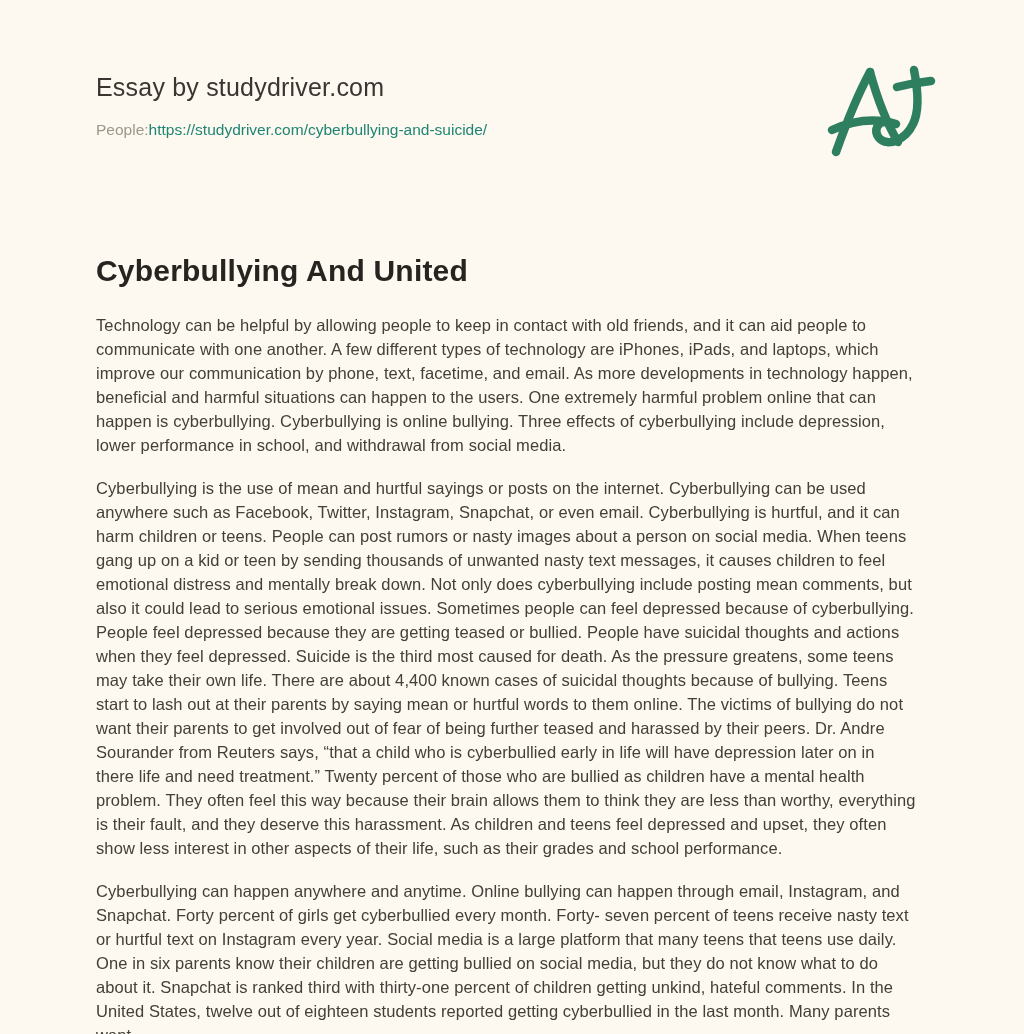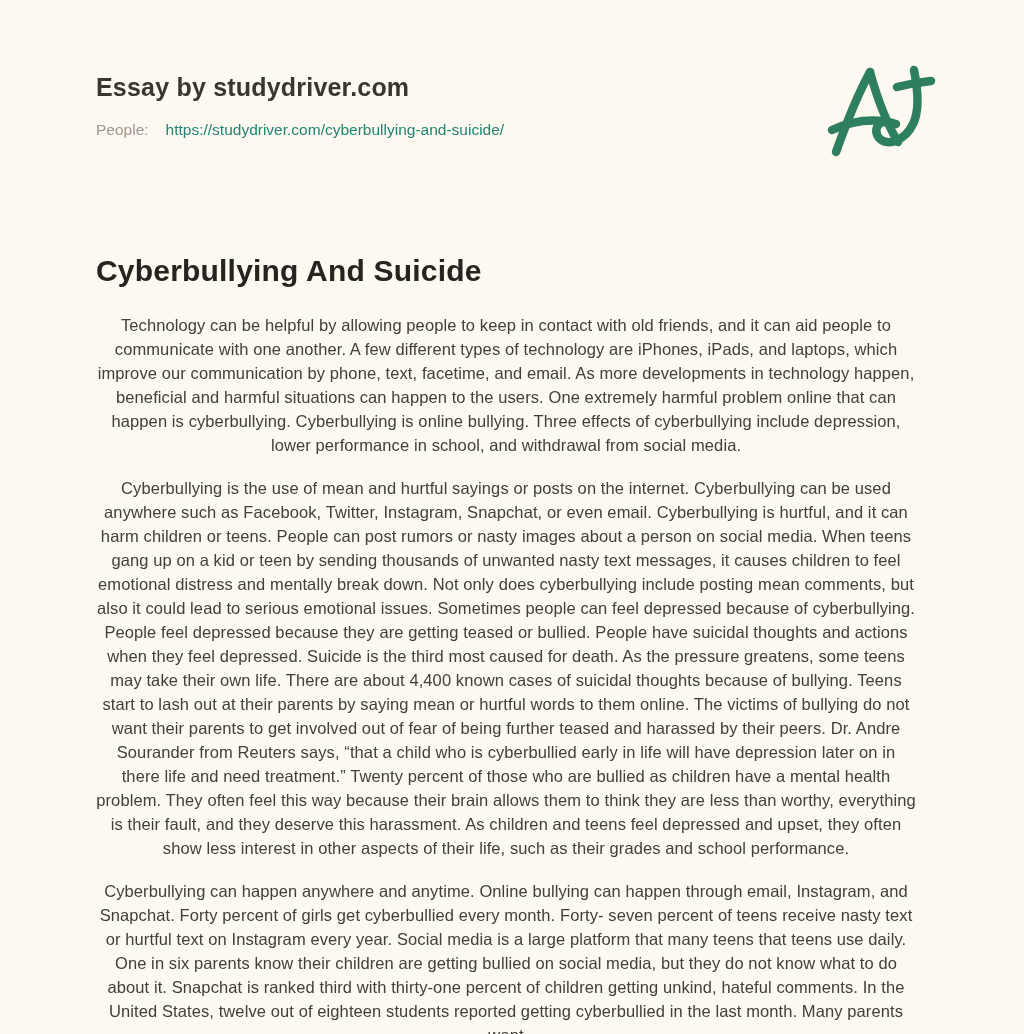--- a/index.html
+++ b/index.html
@@ -14,36 +14,36 @@
     position: relative;
     width: 1024px;
     height: 1034px;
   }
   .header-title {
     position: absolute;
     left: 96px;
     top: 72px;
     font-size: 25px;
     line-height: 30px;
-    font-weight: 700;
+    font-weight: 400;
     color: #393631;
     letter-spacing: 0.2px;
   }
   .source-row {
     position: absolute;
     left: 96px;
     top: 119px;
     font-size: 15.5px;
     line-height: 22px;
     color: #9d978c;
   }
   .source-row a {
     color: #1f8573;
     text-decoration: none;
-    margin-left: 17px;
+    margin-left: 0;
   }
   .logo {
     position: absolute;
     left: 824px;
     top: 60px;
     width: 112px;
     height: 102px;
   }
   .essay-title {
     position: absolute;
@@ -60,21 +60,20 @@
     left: 96px;
     top: 313px;
     width: 833px;
     font-size: 16.5px;
     line-height: 24px;
     color: #434039;
     letter-spacing: 0.1px;
   }
   .essay-body p {
     margin: 0 13px 19px 0;
-    text-align: center;
   }
 </style>
 </head>
 <body>
 
 <div class="page">
 
   <h1 class="header-title">Essay by studydriver.com</h1>
 
   <div class="source-row">
@@ -84,21 +83,21 @@
   <div class="logo">
     <svg viewBox="0 0 112 100" width="112" height="100" fill="none" stroke="#2e7f60" stroke-width="8.5" stroke-linecap="round" stroke-linejoin="round">
       <path d="M12 92 C 22 64 34 34 46 12"></path>
       <path d="M46 12 C 52 34 62 62 74 82"></path>
       <path d="M8 70 C 30 60 52 58 72 64"></path>
       <path d="M90 10 C 94 30 96 50 89 64 C 82 79 64 88 55 78 C 49 70 54 61 62 62"></path>
       <path d="M73 27 C 85 24 97 22 107 21"></path>
     </svg>
   </div>
 
-  <h2 class="essay-title">Cyberbullying And Suicide</h2>
+  <h2 class="essay-title">Cyberbullying And United</h2>
 
   <div class="essay-body">
     <p>Technology can be helpful by allowing people to keep in contact with old friends, and it can aid people to communicate with one another. A few different types of technology are iPhones, iPads, and laptops, which improve our communication by phone, text, facetime, and email. As more developments in technology happen, beneficial and harmful situations can happen to the users. One extremely harmful problem online that can happen is cyberbullying. Cyberbullying is online bullying. Three effects of cyberbullying include depression, lower performance in school, and withdrawal from social media.</p>
     <p>Cyberbullying is the use of mean and hurtful sayings or posts on the internet. Cyberbullying can be used anywhere such as Facebook, Twitter, Instagram, Snapchat, or even email. Cyberbullying is hurtful, and it can harm children or teens. People can post rumors or nasty images about a person on social media. When teens gang up on a kid or teen by sending thousands of unwanted nasty text messages, it causes children to feel emotional distress and mentally break down. Not only does cyberbullying include posting mean comments, but also it could lead to serious emotional issues. Sometimes people can feel depressed because of cyberbullying. People feel depressed because they are getting teased or bullied. People have suicidal thoughts and actions when they feel depressed. Suicide is the third most caused for death. As the pressure greatens, some teens may take their own life. There are about 4,400 known cases of suicidal thoughts because of bullying. Teens start to lash out at their parents by saying mean or hurtful words to them online. The victims of bullying do not want their parents to get involved out of fear of being further teased and harassed by their peers. Dr. Andre Sourander from Reuters says, “that a child who is cyberbullied early in life will have depression later on in there life and need treatment.” Twenty percent of those who are bullied as children have a mental health problem. They often feel this way because their brain allows them to think they are less than worthy, everything is their fault, and they deserve this harassment. As children and teens feel depressed and upset, they often show less interest in other aspects of their life, such as their grades and school performance.</p>
     <p>Cyberbullying can happen anywhere and anytime. Online bullying can happen through email, Instagram, and Snapchat. Forty percent of girls get cyberbullied every month. Forty- seven percent of teens receive nasty text or hurtful text on Instagram every year. Social media is a large platform that many teens that teens use daily. One in six parents know their children are getting bullied on social media, but they do not know what to do about it. Snapchat is ranked third with thirty-one percent of children getting unkind, hateful comments. In the United States, twelve out of eighteen students reported getting cyberbullied in the last month. Many parents want</p>
   </div>
 
 </div>
 
 </body></html>

